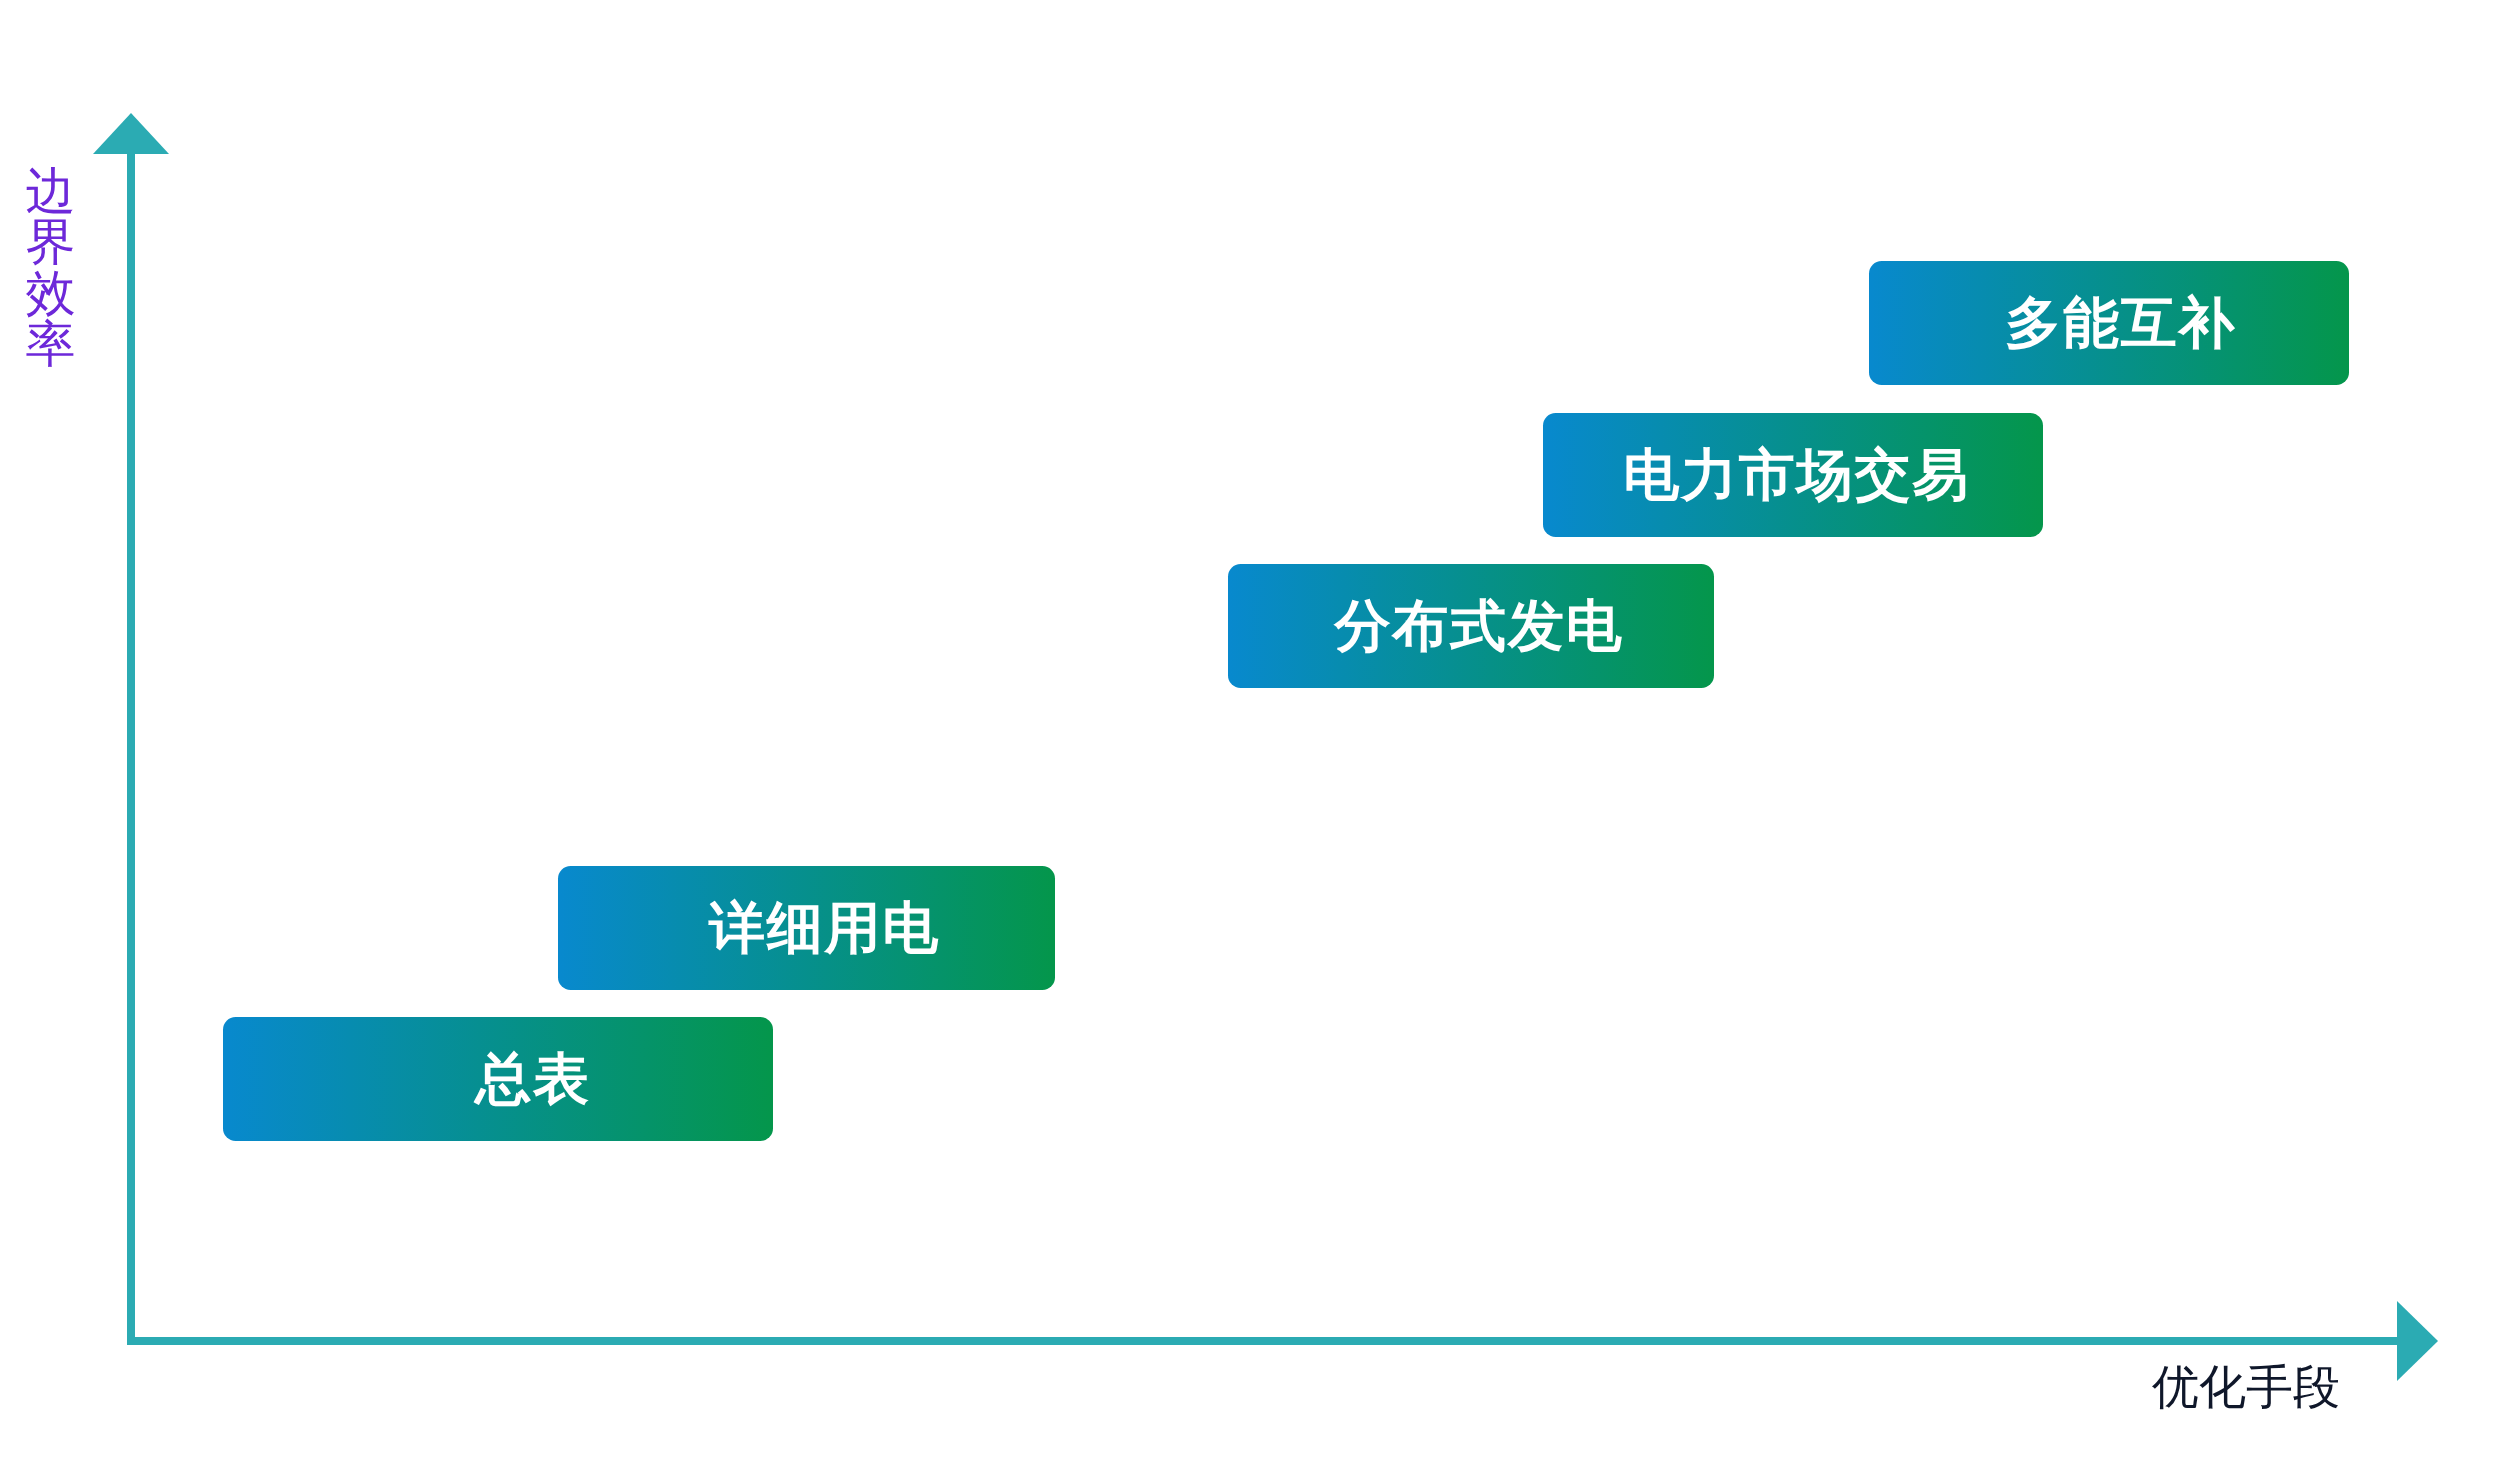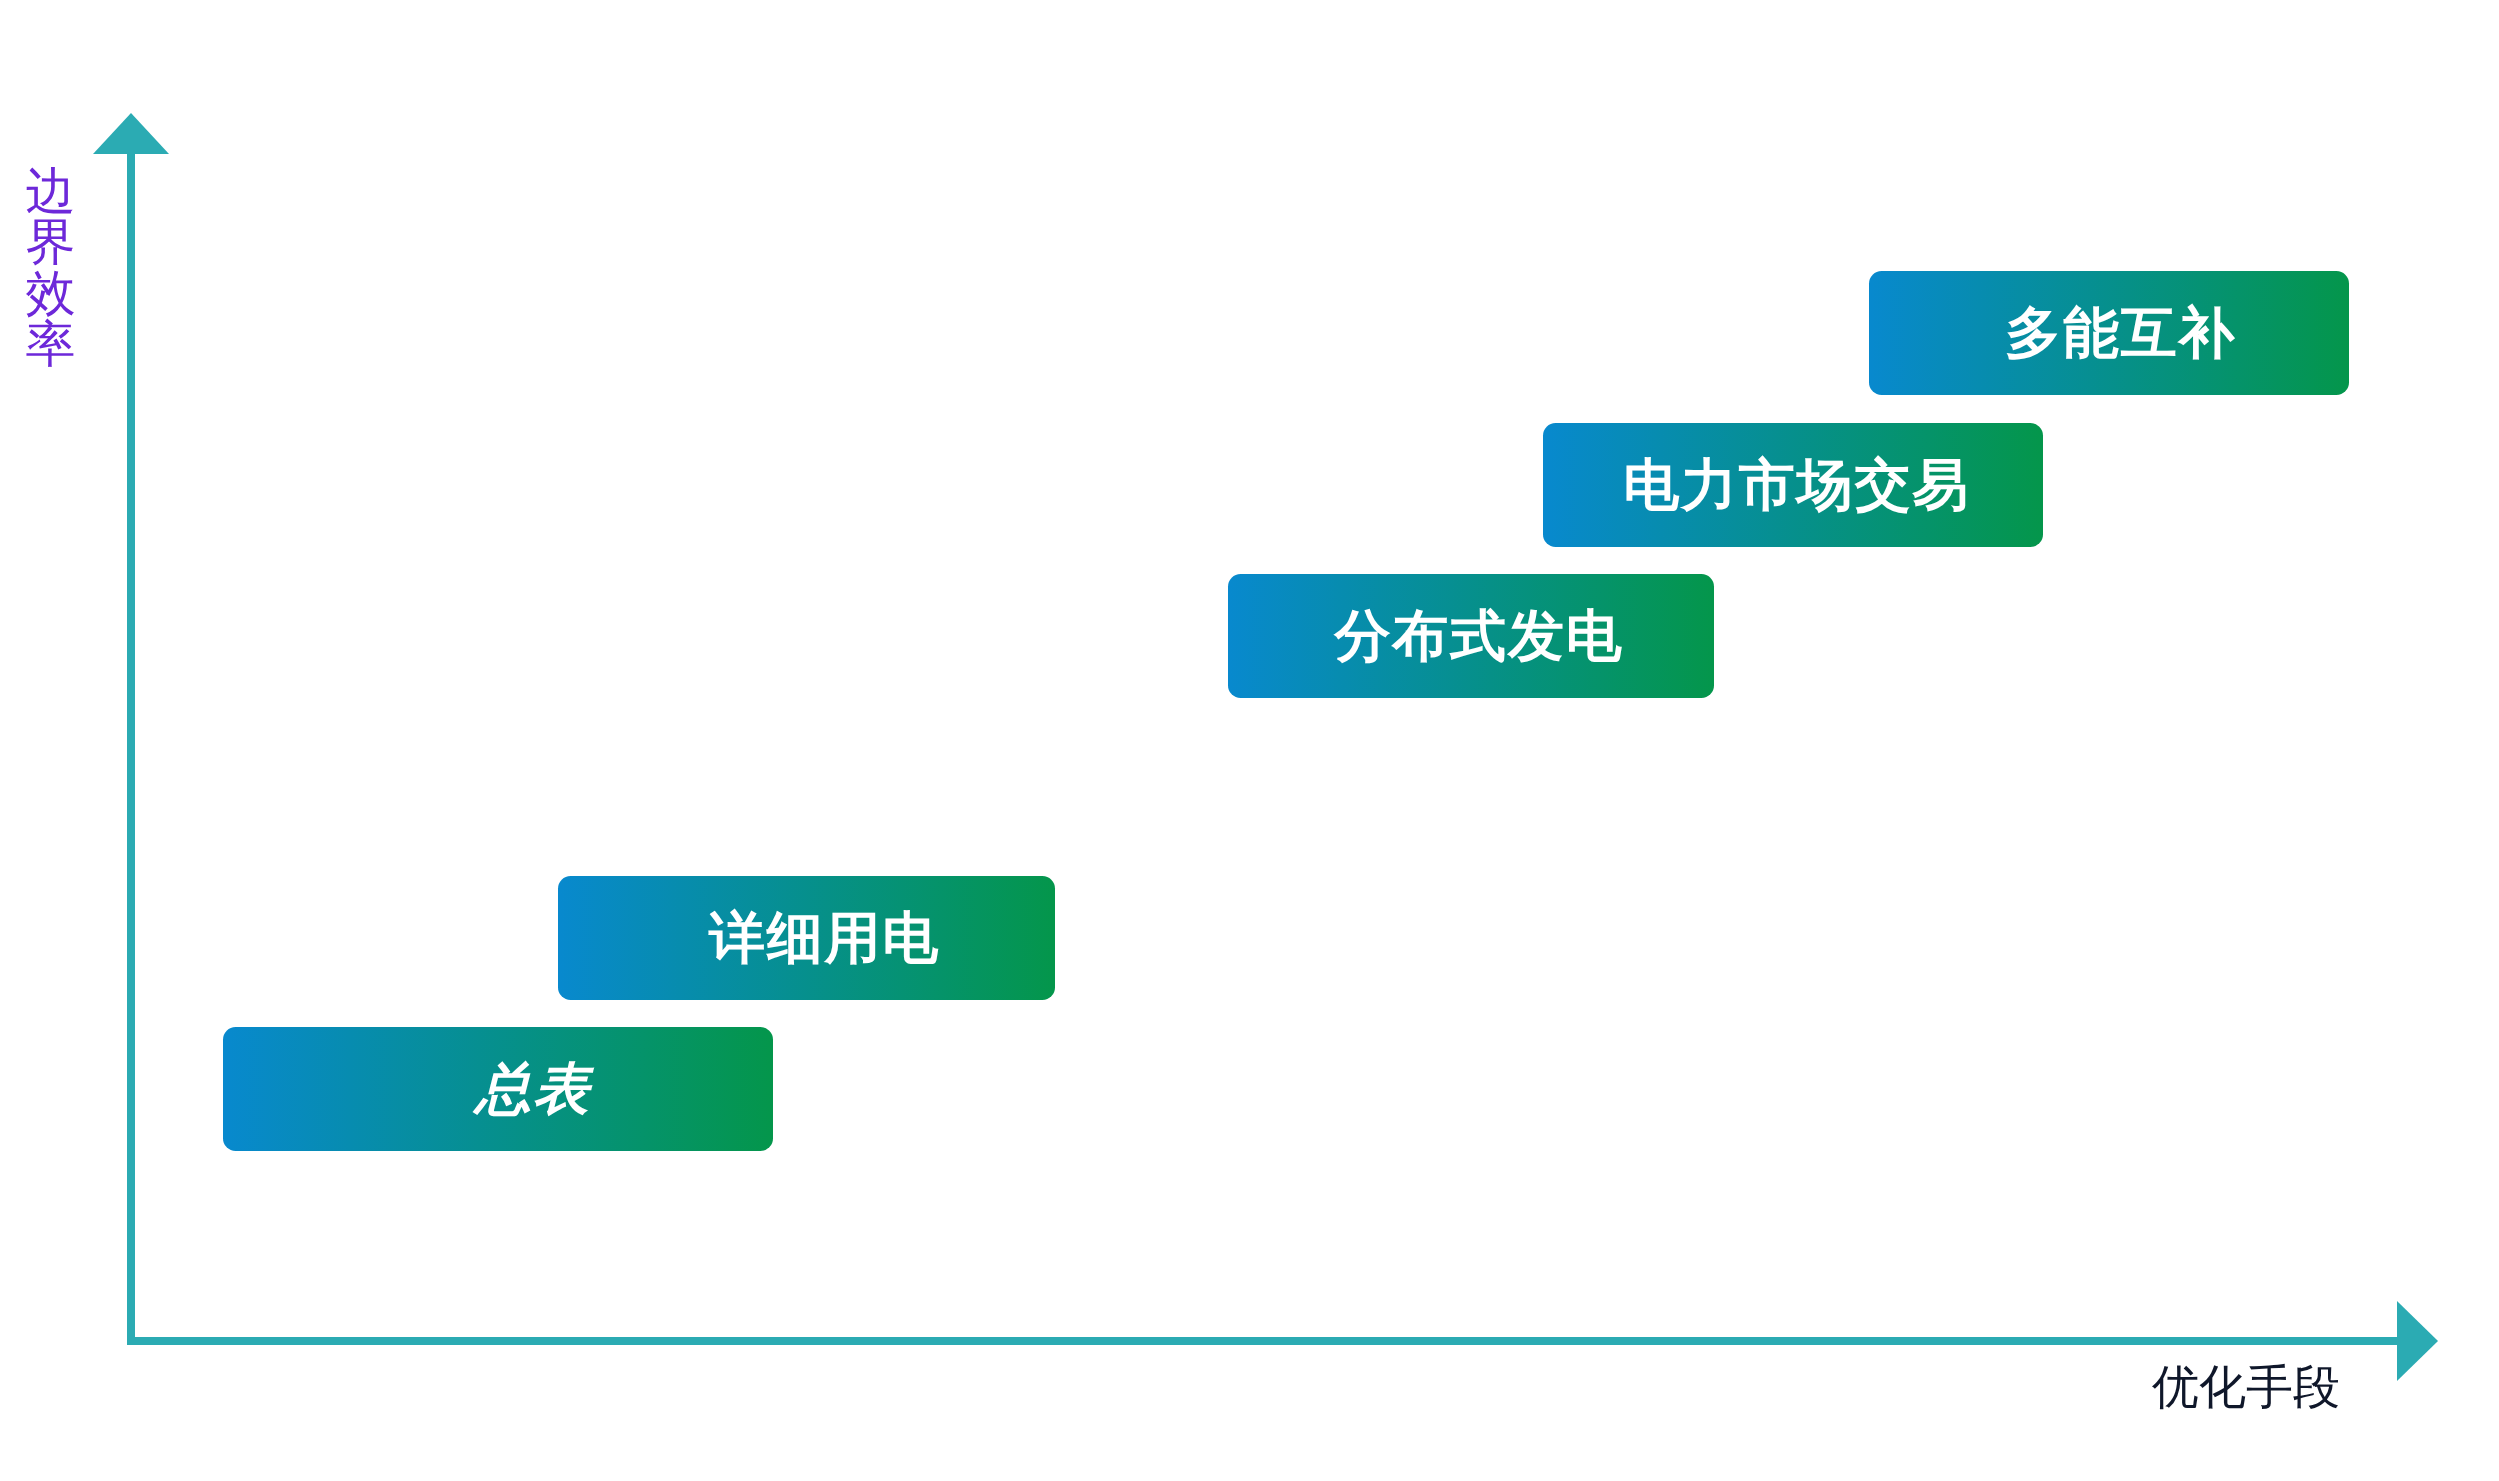--- a/index.html
+++ b/index.html
@@ -81,36 +81,35 @@
     white-space: nowrap;
   }
 
   
   .step-bar {
     position: absolute;
     border-radius: 12.6px;
     display: flex;
     align-items: center;
     box-sizing: border-box;
-    margin-top: 10px;
   }
   .step-bar .step-label {
     color: #ffffff;
     font-weight: bold;
     font-size: 56px;
     line-height: 1;
     white-space: nowrap;
     letter-spacing: 1.8px;
     width: 100%;
     text-align: center;
   }
 
   
   #step-1 { left: 223px; top: 1017px; width: 550px; height: 124px; }
-  #step-1 .step-label { padding-left: 70px; font-style: italic; }
+  #step-1 .step-label { padding-left: 70px; }
   #step-2 { left: 558px; top: 866px; width: 497px; height: 124px; }
   #step-2 .step-label { padding-left: 36px; }
   #step-3 { left: 890px; top: 715px; width: 488px; height: 124px; }
   #step-3 .step-label { padding-left: 65px; }
   #step-4 { left: 1228px; top: 564px; width: 486px; height: 124px; }
   #step-4 .step-label { padding-left: 16px; }
   #step-5 { left: 1543px; top: 413px; width: 500px; height: 124px; }
   #step-5 .step-label { padding-left: 7.2px; }
   #step-6 { left: 1869px; top: 261px; width: 480px; height: 124px; }
   #step-6 .step-label { padding-left: 23.4px; }

